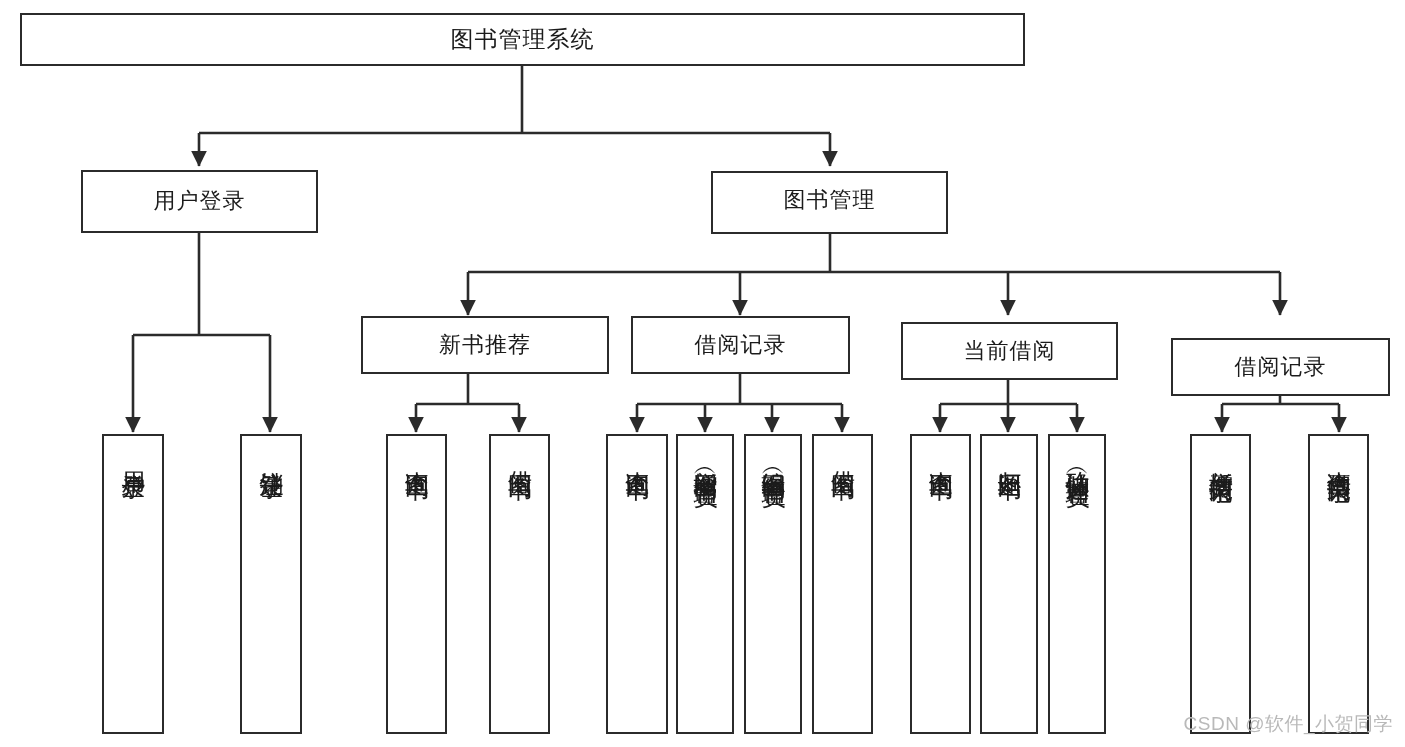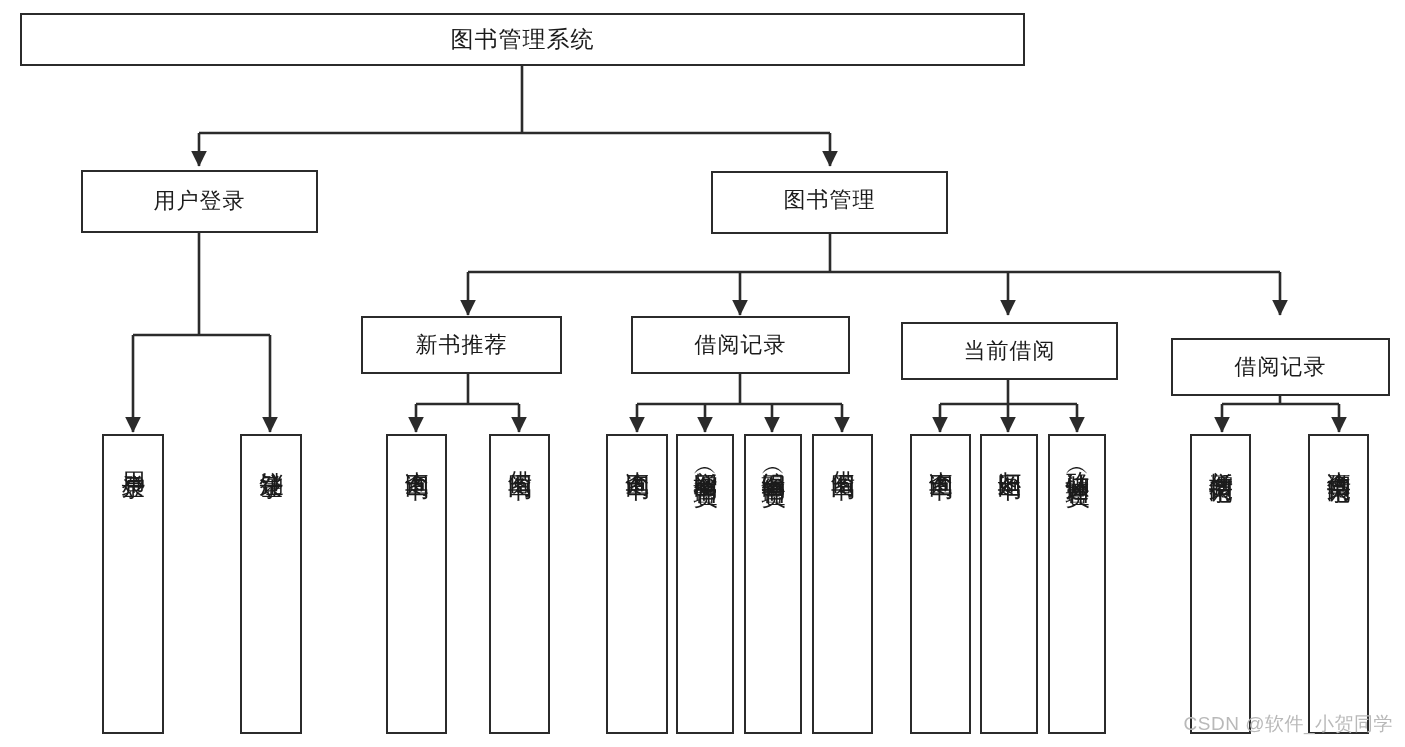--- a/index.html
+++ b/index.html
@@ -130,21 +130,21 @@
   </div>
 
   <div class="node horiz" style="left:81px; top:170px; width:237px; height:63px;">
     <span class="label">用户登录</span>
   </div>
 
   <div class="node horiz" style="left:711px; top:171px; width:237px; height:63px;font-family:Liberation Mono, monospace;">
     <span class="label">图书管理</span>
   </div>
 
-  <div class="node horiz" style="left:361px; top:316px; width:201px; height:58px;">
+  <div class="node horiz" style="left:361px; top:316px; width:248px; height:58px;">
     <span class="label">新书推荐</span>
   </div>
 
   <div class="node horiz" style="left:631px; top:316px; width:219px; height:58px;">
     <span class="label">借阅记录</span>
   </div>
 
   <div class="node horiz" style="left:901px; top:316px; width:217px; height:58px;margin-top:6px;">
     <span class="label">当前借阅</span>
   </div>

